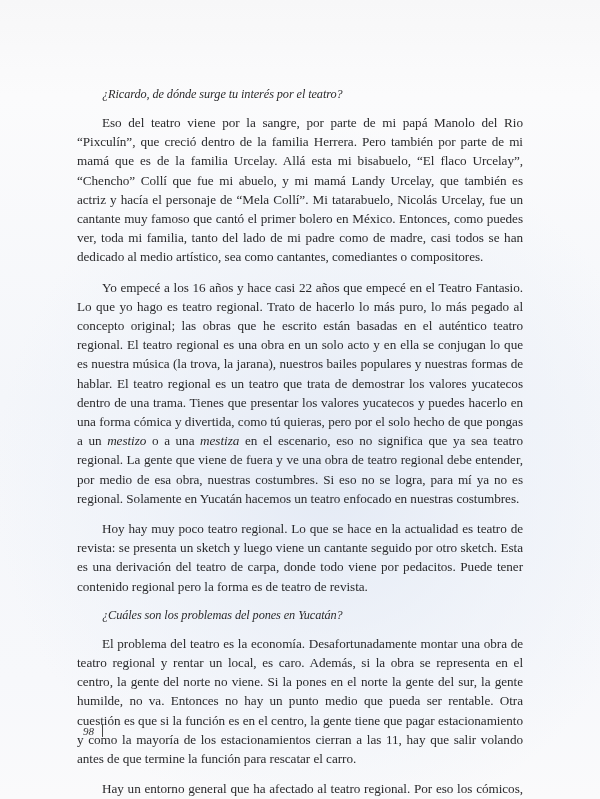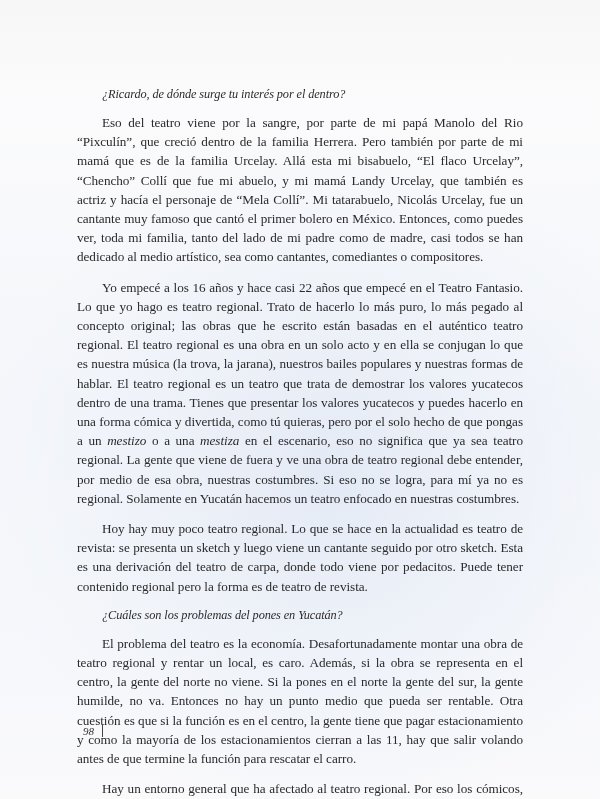--- a/index.html
+++ b/index.html
@@ -64,21 +64,21 @@
       background: #444;
       margin-left: 8px;
     }
   </style>
 </head>
 <body>
 
 <div class="page-bg"></div>
 
 <div class="content">
-  <p class="question">¿Ricardo, de dónde surge tu interés por el dentro?</p>
+  <p class="question">¿Ricardo, de dónde surge tu interés por el teatro?</p>
 
   <p class="para">Eso del teatro viene por la sangre, por parte de mi papá Manolo del Rio “Pixculín”, que creció dentro de la familia Herrera. Pero también por parte de mi mamá que es de la familia Urcelay. Allá esta mi bisabuelo, “El flaco Urcelay”, “Chencho” Collí que fue mi abuelo, y mi mamá Landy Urcelay, que también es actriz y hacía el personaje de “Mela Collí”. Mi tatarabuelo, Nicolás Urcelay, fue un cantante muy famoso que cantó el primer bolero en México. Entonces, como puedes ver, toda mi familia, tanto del lado de mi padre como de madre, casi todos se han dedicado al medio artístico, sea como cantantes, comediantes o compositores.</p>
 
   <p class="para"><span>Yo empecé a los 16 años y hace casi 22 años que empecé en el Teatro Fantasio. Lo que yo hago es teatro regional. Trato de hacerlo lo más puro, lo más pegado al concepto original; las obras que he escrito están basadas en el auténtico teatro regional. El teatro regional es una obra en un solo acto y en ella se conjugan lo que es nuestra música (la trova, la jarana), nuestros bailes populares y nuestras formas de hablar. El teatro regional es un teatro que trata de demostrar los valores yucatecos dentro de una trama. Tienes que presentar los valores yucatecos y puedes hacerlo en una forma cómica y divertida, como tú quieras, pero por el solo hecho de que pongas a un </span><em>mestizo</em><span> o a una </span><em>mestiza</em><span> en el escenario, eso no significa que ya sea teatro regional. La gente que viene de fuera y ve una obra de teatro regional debe entender, por medio de esa obra, nuestras costumbres. Si eso no se logra, para mí ya no es regional. Solamente en Yucatán hacemos un teatro enfocado en nuestras costumbres.</span></p>
 
   <p class="para">Hoy hay muy poco teatro regional. Lo que se hace en la actualidad es teatro de revista: se presenta un sketch y luego viene un cantante seguido por otro sketch. Esta es una derivación del teatro de carpa, donde todo viene por pedacitos. Puede tener contenido regional pero la forma es de teatro de revista.</p>
 
   <p class="question">¿Cuáles son los problemas del pones en Yucatán?</p>
 
   <p class="para">El problema del teatro es la economía. Desafortunadamente montar una obra de teatro regional y rentar un local, es caro. Además, si la obra se representa en el centro, la gente del norte no viene. Si la pones en el norte la gente del sur, la gente humilde, no va. Entonces no hay un punto medio que pueda ser rentable. Otra cuestión es que si la función es en el centro, la gente tiene que pagar estacionamiento y como la mayoría de los estacionamientos cierran a las 11, hay que salir volando antes de que termine la función para rescatar el carro.</p>

